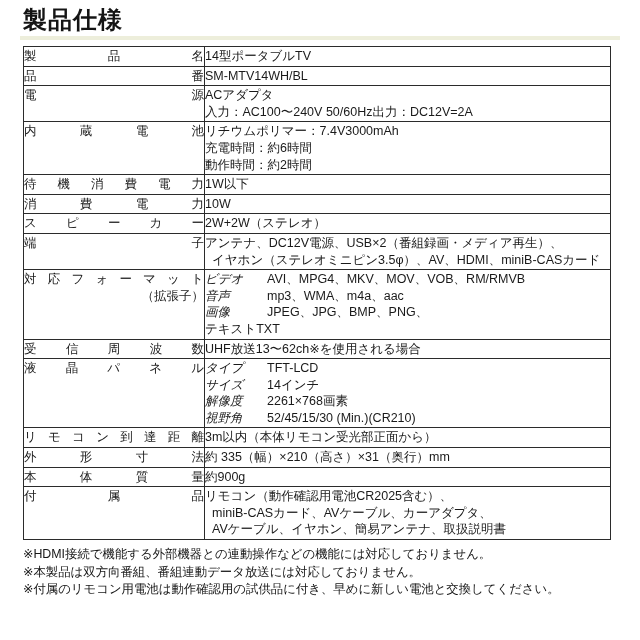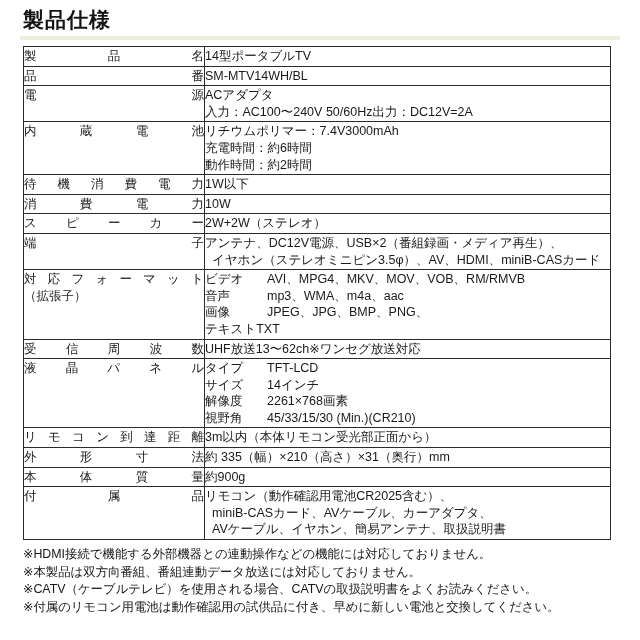--- a/index.html
+++ b/index.html
@@ -15,21 +15,21 @@
     overflow: hidden;
   }
   .page {
     position: relative;
     width: 640px;
     height: 640px;
     box-sizing: border-box;
     padding: 0 14px;
   }
   .page-title {
-    font-size: 21px;
+    font-size: 24px;
     font-weight: bold;
     letter-spacing: 1px;
     color: #141414;
     margin: 7px 0 0 9px;
     line-height: 26px;
   }
   .title-rule {
     height: 4px;
     background: #edeedb;
     margin: 3px 6px 6px 6px;
@@ -58,31 +58,31 @@
   }
   
   .lbl-spread {
     display: flex;
     justify-content: space-between;
     width: 100%;
   }
   .lbl-spread > span { display: inline-block; }
   .lbl-right {
     display: block;
-    text-align: left;
+    text-align: right;
     width: 100%;
   }
   .lbl-plain {
     display: block;
     width: 100%;
   }
   .vline { display: block; white-space: nowrap; }
   .vline.ind { padding-left: 7px; }
   .kv { display: block; white-space: nowrap; }
-  .kv > .k { display: inline-block; width: 62px; }
+  .kv > .k { display: inline-block; width: 62px; font-style: italic; }
   .notes {
     margin: 6px 0 0 9px;
     font-size: 12.4px;
     line-height: 17.6px;
     color: #161616;
   }
   .notes .note { display: block; white-space: nowrap; }
 </style>
 </head>
 <body>
@@ -223,38 +223,38 @@
           <td class="label">
             <span class="lbl-spread">
               <span>受</span>
               <span>信</span>
               <span>周</span>
               <span>波</span>
               <span>数</span>
             </span>
           </td>
           <td class="value">
-            <span class="vline">UHF放送13〜62ch※ワンセグ放送対応</span>
+            <span class="vline">UHF放送13〜62ch※を使用される場合</span>
           </td>
         </tr>
         <tr>
           <td class="label">
             <span class="lbl-spread">
               <span>液</span>
               <span>晶</span>
               <span>パ</span>
               <span>ネ</span>
               <span>ル</span>
             </span>
           </td>
           <td class="value">
             <span class="kv"><span class="k">タイプ</span><span>TFT-LCD</span></span>
             <span class="kv"><span class="k">サイズ</span><span>14インチ</span></span>
             <span class="kv"><span class="k">解像度</span><span>2261×768画素</span></span>
-            <span class="kv"><span class="k">視野角</span><span>45/33/15/30 (Min.)(CR210)</span></span>
+            <span class="kv"><span class="k">視野角</span><span>52/45/15/30 (Min.)(CR210)</span></span>
           </td>
         </tr>
         <tr>
           <td class="label">
             <span class="lbl-spread">
               <span>リ</span>
               <span>モ</span>
               <span>コ</span>
               <span>ン</span>
               <span>到</span>
@@ -306,17 +306,16 @@
             <span class="vline ind">miniB-CASカード、AVケーブル、カーアダプタ、</span>
             <span class="vline ind">AVケーブル、イヤホン、簡易アンテナ、取扱説明書</span>
           </td>
         </tr>
       </tbody>
   </table>
 
   <div class="notes">
       <span class="note">※HDMI接続で機能する外部機器との連動操作などの機能には対応しておりません。</span>
       <span class="note">※本製品は双方向番組、番組連動データ放送には対応しておりません。</span>
-      <span class="note">※CATV（ケーブルテレビ）を使用される場合、CATVの取扱説明書をよくお読みください。</span>
       <span class="note">※付属のリモコン用電池は動作確認用の試供品に付き、早めに新しい電池と交換してください。</span>
     </div>
 
 </div>
 
 </body></html>

